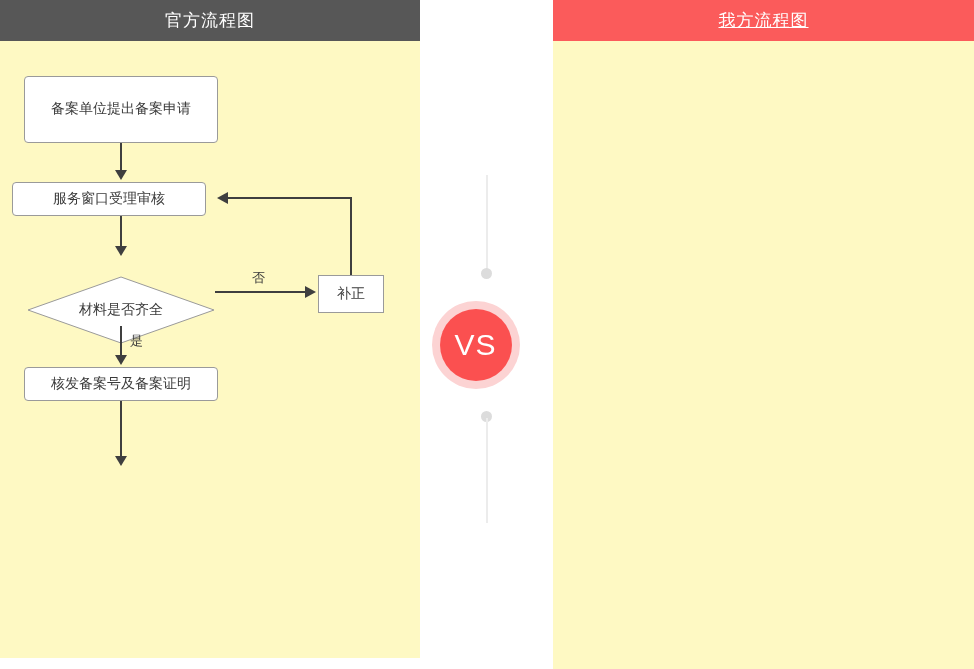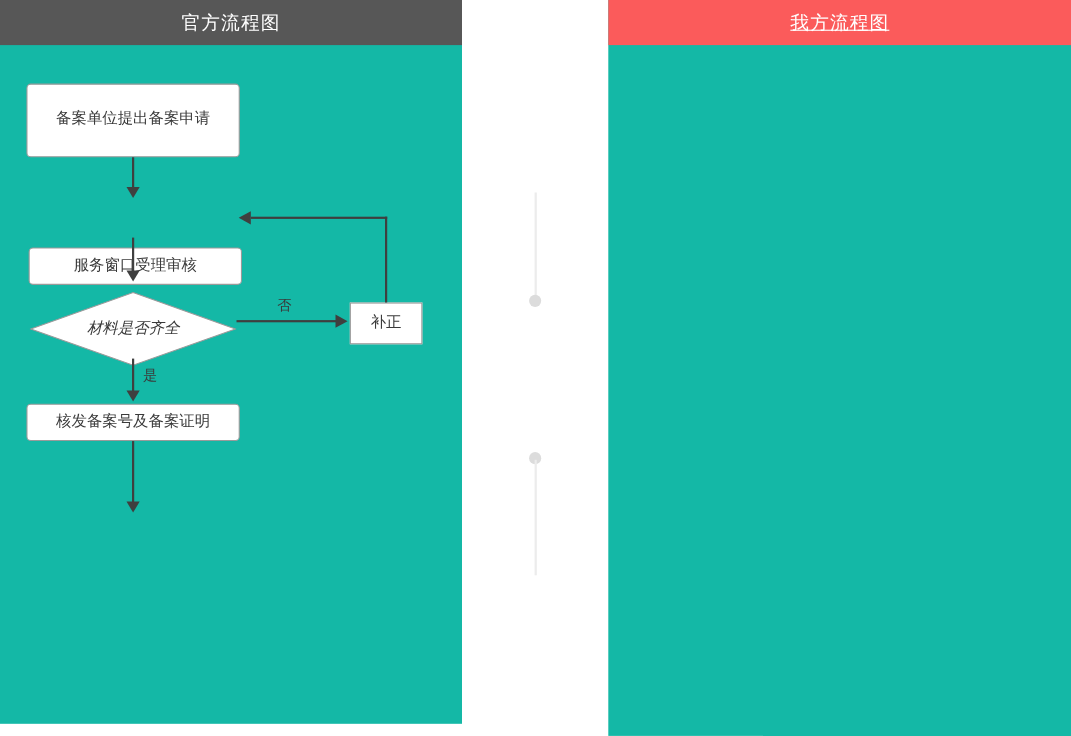--- a/index.html
+++ b/index.html
@@ -1,21 +1,21 @@
 <!DOCTYPE html>
 <html><head>
 <meta charset="utf-8">
 <style>
   html,body{margin:0;padding:0;}
   body{
     width:974px;height:669px;background:#ffffff;
     font-family:"Liberation Sans","DejaVu Sans",sans-serif;
     overflow:hidden;position:relative;
   }
-  .panel{position:absolute;top:0;background:#14b8a6;}
+  .panel{position:absolute;top:0;background:#fef9c3;}
   #left-panel{left:0;width:420px;height:658px;}
   #right-panel{left:553px;width:421px;height:669px;}
   .panel-header{
     height:41px;width:100%;
     display:flex;align-items:center;justify-content:center;
     color:#ffffff;font-size:17px;letter-spacing:1px;
   }
   #left-header{background:#575757;}
   #right-header{background:#fb5b5b;text-decoration:underline;}
 
@@ -82,28 +82,28 @@
 
   <div id="left-flow">
 
     <div class="node rounded" style="left:24px;top:35px;width:194px;height:67px;">
       <span>备案单位提出备案申请</span>
     </div>
 
     <div class="conn v" style="left:120px;top:102px;height:29px;"></div>
     <div class="arrow-down" style="left:115px;top:129px;"></div>
 
-    <div class="node rounded" style="left:26px;top:141px;width:194px;height:34px;margin-top:43px;">
+    <div class="node rounded" style="left:12px;top:141px;width:194px;height:34px;">
       <span>服务窗口受理审核</span>
     </div>
 
     <div class="conn v" style="left:120px;top:175px;height:32px;"></div>
     <div class="arrow-down" style="left:115px;top:205px;"></div>
 
-    <div class="diamond-wrap" style="left:27px;top:224px;width:188px;height:68px;font-style:italic;">
+    <div class="diamond-wrap" style="left:27px;top:235px;width:188px;height:68px;">
       <svg class="diamond-shape" width="188" height="68" viewBox="0 0 188 68">
         <polygon points="94,1 187,34 94,67 1,34" fill="#ffffff" stroke="#9a9a9a" stroke-width="1"></polygon>
       </svg>
       <div class="diamond-label">材料是否齐全</div>
     </div>
 
     <div class="conn h" style="left:215px;top:250px;width:92px;"></div>
     <div class="arrow-right" style="left:305px;top:245px;"></div>
     <div class="edge-label" style="left:252px;top:228px;">否</div>
 
@@ -127,20 +127,25 @@
     <div class="arrow-down" style="left:115px;top:415px;"></div>
 
   </div>
 </div>
 
 <div id="center-col">
   <div class="vs-line" style="top:175px;height:100px;"></div>
   <div class="vs-dot" style="top:268px;"></div>
   <div class="vs-dot" style="top:411px;"></div>
   <div class="vs-line" style="top:418px;height:105px;"></div>
+  <div id="vs-badge">
+    <div id="vs-inner">
+      <span>VS</span>
+    </div>
+  </div>
 </div>
 
 <div class="panel" id="right-panel">
   <div class="panel-header" id="right-header">
     <span>我方流程图</span>
   </div>
 
 </div>
 
 </body></html>

